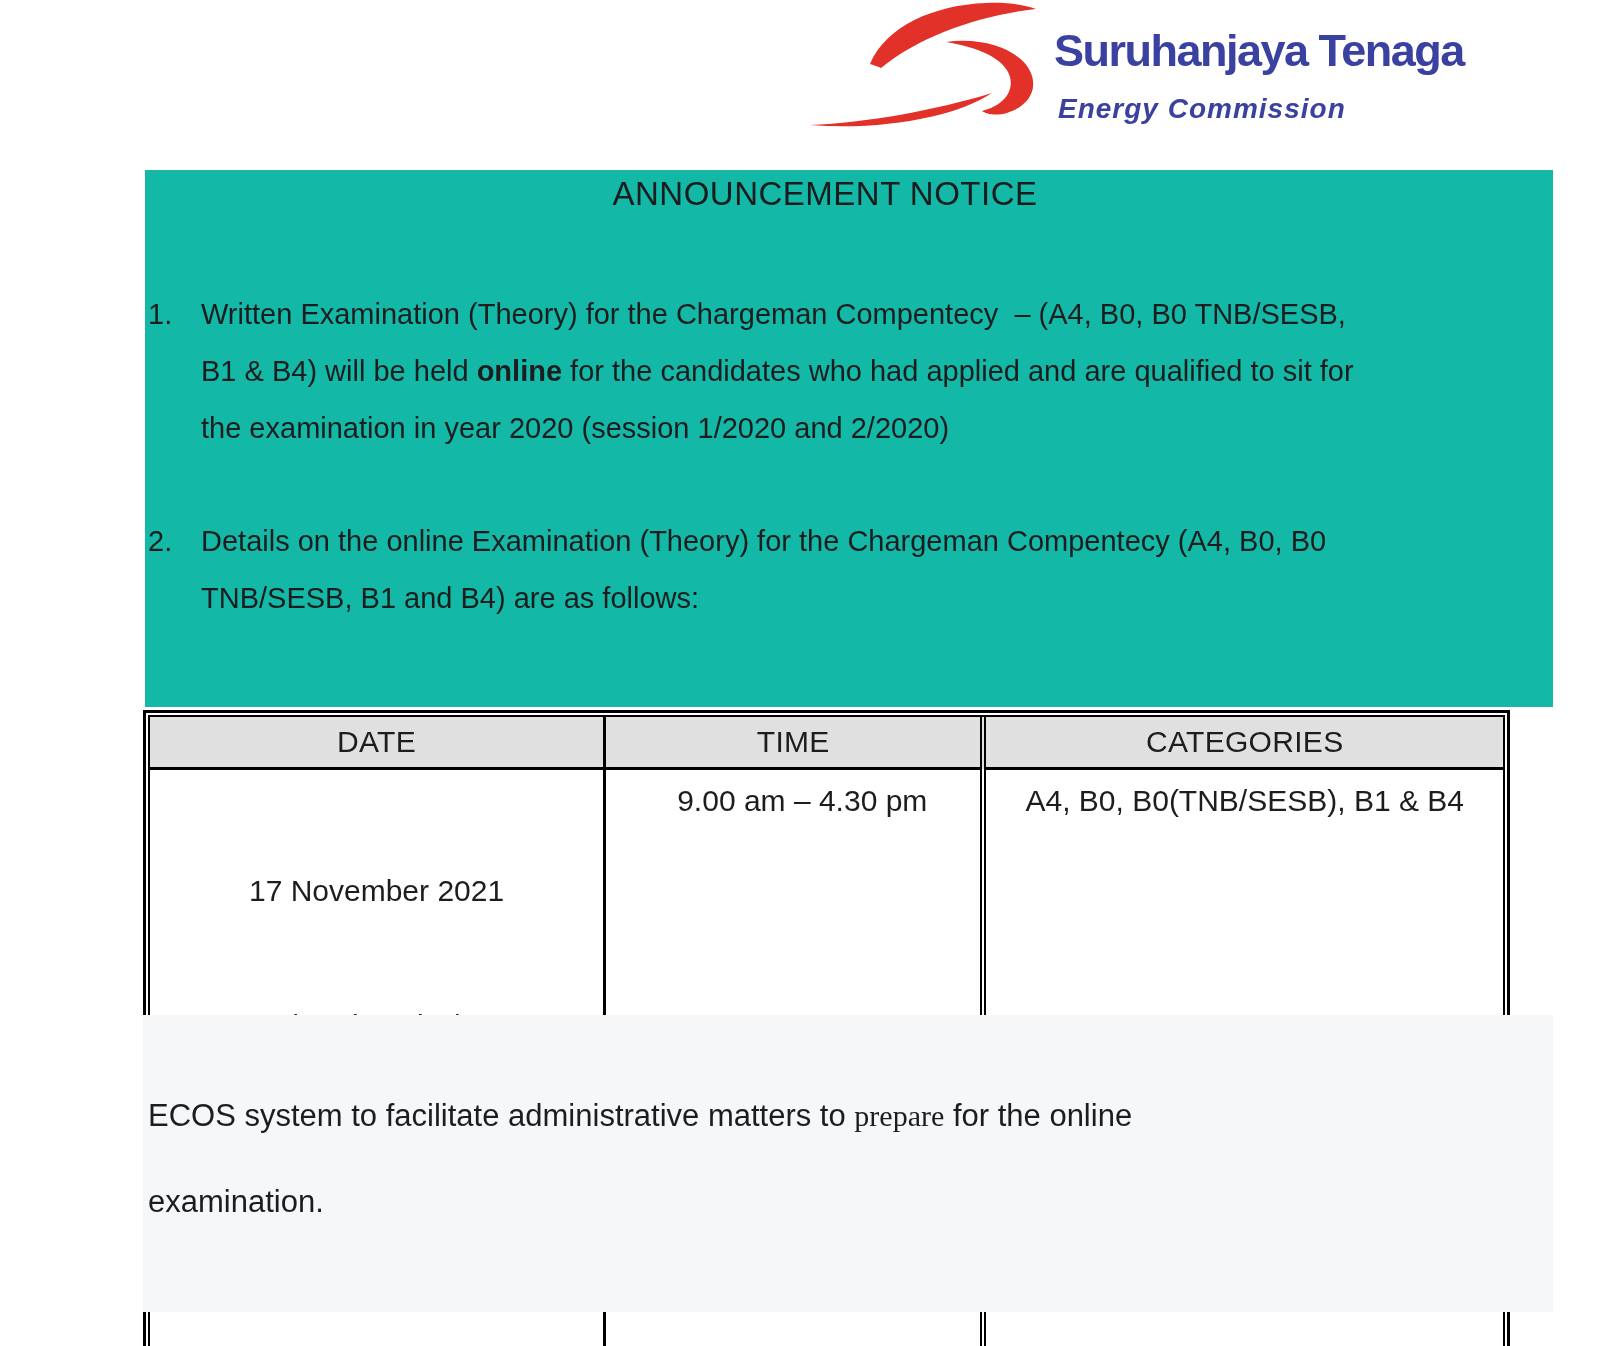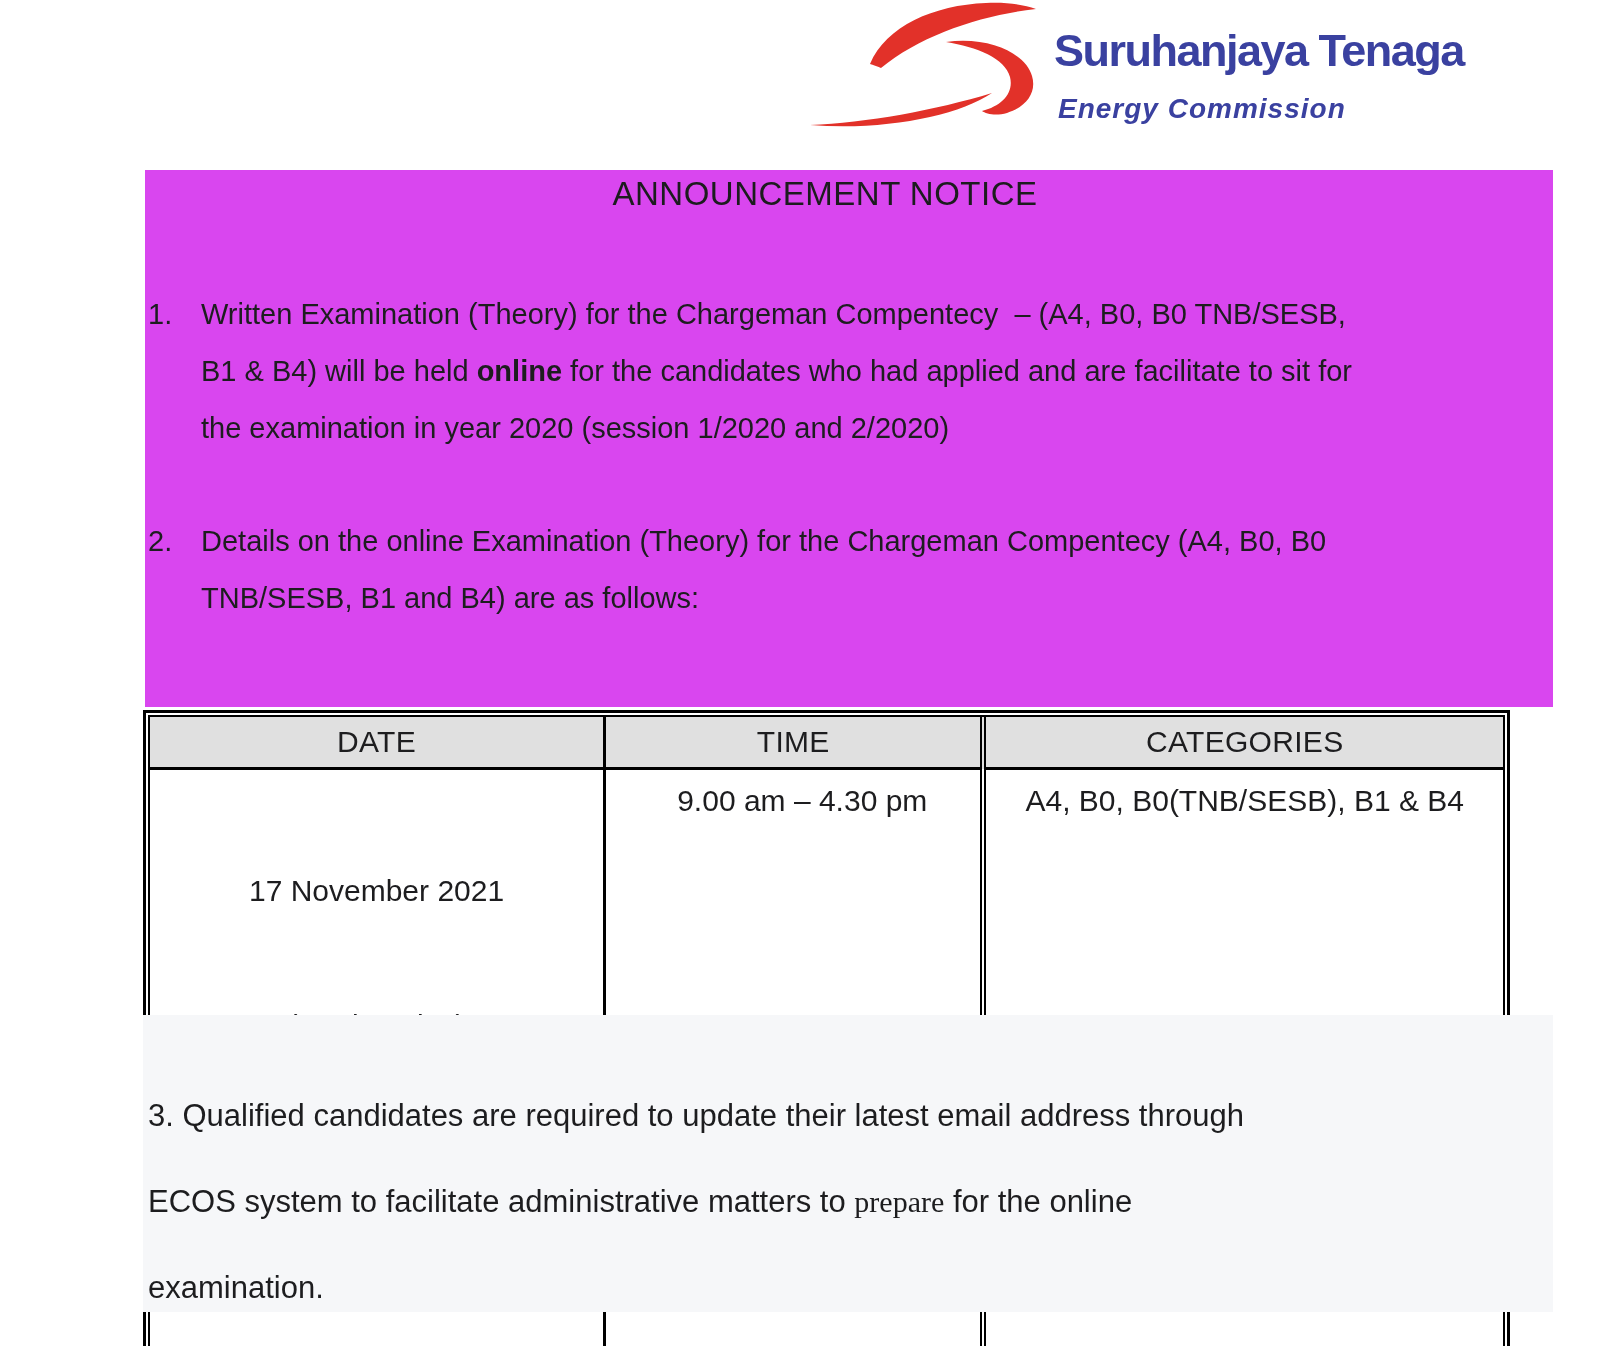--- a/index.html
+++ b/index.html
@@ -13,21 +13,21 @@
     position:absolute;left:1054px;top:27px;font-size:45px;font-weight:700;
     letter-spacing:-1.5px;color:#3a41a0;white-space:pre;line-height:48px;
   }
   .logo-sub{
     position:absolute;left:1058px;top:88px;font-size:28px;font-style:italic;
     font-weight:600;letter-spacing:1px;color:#3a41a0;white-space:pre;line-height:42px;
   }
   
   .block1{
     position:absolute;left:145px;top:170px;width:1408px;height:537px;
-    background:#d946ef;box-sizing:border-box;padding-top:6px;
+    background:#14b8a6;box-sizing:border-box;padding-top:6px;
   }
   .notice-title{
     margin:0;width:1360px;text-align:center;font-size:33px;font-weight:400;
     line-height:36px;letter-spacing:.5px;color:#1c1c1e;white-space:pre;
   }
   .item{display:flex;font-size:29px;line-height:57px;}
   .item-1{margin-top:74px;}
   .item-2{margin-top:56px;}
   .item .num{width:53px;flex:none;padding-left:3px;}
   .ln{white-space:pre;}
@@ -77,21 +77,21 @@
   <div class="logo-name">Suruhanjaya Tenaga</div>
   <div class="logo-sub">Energy Commission</div>
 
   <section class="block1">
     <h1 class="notice-title">ANNOUNCEMENT NOTICE</h1>
 
     <div class="item item-1">
       <div class="num">1.</div>
       <div class="lines">
         <div class="ln">Written Examination (Theory) for the Chargeman Compentecy  – (A4, B0, B0 TNB/SESB,</div>
-        <div class="ln"><span>B1 &amp; B4) will be held </span><b>online</b><span> for the candidates who had applied and are facilitate to sit for</span></div>
+        <div class="ln"><span>B1 &amp; B4) will be held </span><b>online</b><span> for the candidates who had applied and are qualified to sit for</span></div>
         <div class="ln">the examination in year 2020 (session 1/2020 and 2/2020)</div>
       </div>
     </div>
 
     <div class="item item-2">
       <div class="num">2.</div>
       <div class="lines">
         <div class="ln">Details on the online Examination (Theory) for the Chargeman Compentecy (A4, B0, B0</div>
         <div class="ln">TNB/SESB, B1 and B4) are as follows:</div>
       </div>
@@ -129,18 +129,17 @@
             </td>
             <td class="col-time">9.00 am – 12.00 pm</td>
             <td class="col-cat">B0, B0(TNB/SESB) &amp; B1</td>
           </tr>
         </tbody>
       </table>
     </div>
   </section>
 
   <section class="block3">
-    <div class="ln">3. Qualified candidates are required to update their latest email address through</div>
     <div class="ln"><span>ECOS system to facilitate administrative matters to </span><span class="hl">prepare</span><span> for the online</span></div>
     <div class="ln">examination.</div>
   </section>
 
 </div>
 
 </body></html>

